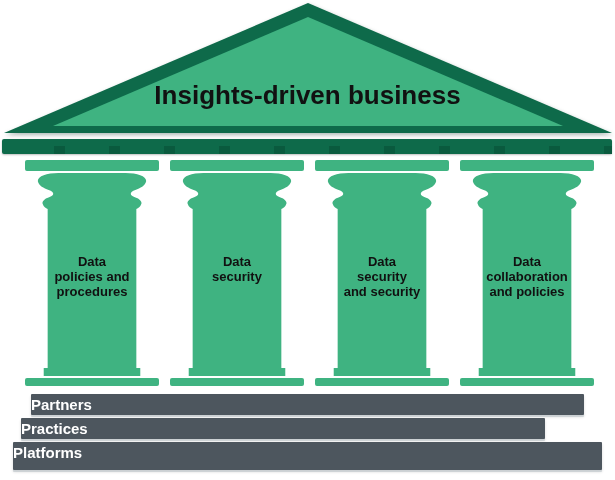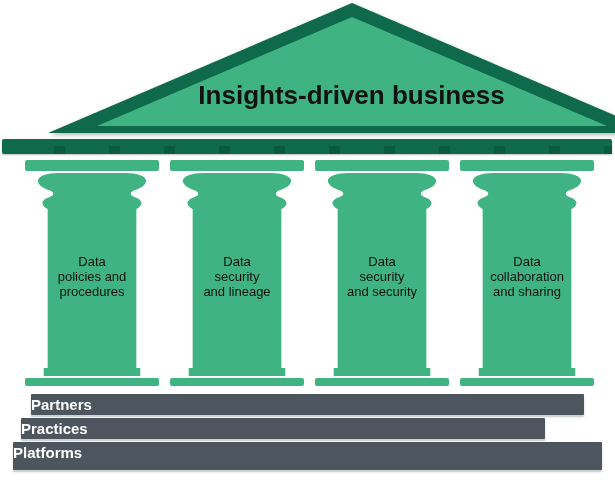--- a/index.html
+++ b/index.html
@@ -1,21 +1,21 @@
 <!DOCTYPE html>
 <html><head>
 <meta charset="utf-8">
 <style>
   html,body{margin:0;padding:0;background:#ffffff;}
   .stage{
     position:relative;width:615px;height:480px;background:#ffffff;overflow:hidden;
     font-family:"Liberation Sans", sans-serif;
   }
   
-  .pediment{position:absolute;left:0;top:0;width:559px;height:136px;margin-left:44px;}
+  .pediment{position:absolute;left:0;top:0;width:559px;height:136px;}
   .pediment svg{display:block;}
   .ped-border{fill:#0e6a4a;}
   .ped-face{fill:#3fb381;}
   .ped-shadow{filter:drop-shadow(1px 2px 2px rgba(70,100,90,.45));}
   .temple-title{
     position:absolute;left:0;top:80px;width:615px;text-align:center;
     font-size:26px;font-weight:bold;color:#111111;letter-spacing:0px;
   }
   
   .entablature{
@@ -26,21 +26,21 @@
   .entablature .ticks{
     position:absolute;left:8px;right:0;bottom:0;height:8px;
     background:repeating-linear-gradient(90deg, rgba(0,0,0,0) 0 44px, #0a5a3e 44px 55px);
   }
   
   .pillar{position:absolute;top:160px;width:134px;height:226px;}
   .pillar svg{display:block;position:absolute;left:0;top:0;}
   .pillar-fill{fill:#3fb381;}
   .pillar-label{
     position:absolute;top:94px;left:0;right:0;text-align:center;
-    font-size:13px;line-height:15px;font-weight:normal;color:#111111;
+    font-size:13px;line-height:15px;font-weight:bold;color:#111111;
   }
   .pillar-label span{display:block;}
   .p1{left:25px;} .p2{left:170px;} .p3{left:315px;} .p4{left:460px;}
   
   .foundation{
     position:absolute;background:#4d565e;color:#ffffff;
     text-align:left;font-weight:bold;font-size:15px;
     box-shadow:0 2px 0 rgba(185,195,200,.55), 0 2px 3px rgba(0,0,0,.15);
     border-radius:1px;
   }
@@ -103,21 +103,20 @@
   </div>
 
   
   <div class="pillar p2">
     <svg viewBox="0 0 136 226" width="134" height="226" preserveAspectRatio="none">
         <use href="#pillar-shape"></use>
       </svg>
     <div class="pillar-label">
       <span>Data</span>
       <span>security</span>
-      <span>and lineage</span>
     </div>
   </div>
 
   
   <div class="pillar p3">
     <svg viewBox="0 0 136 226" width="134" height="226" preserveAspectRatio="none">
         <use href="#pillar-shape"></use>
       </svg>
     <div class="pillar-label">
       <span>Data</span>
@@ -127,21 +126,21 @@
   </div>
 
   
   <div class="pillar p4">
     <svg viewBox="0 0 136 226" width="134" height="226" preserveAspectRatio="none">
         <use href="#pillar-shape"></use>
       </svg>
     <div class="pillar-label">
       <span>Data</span>
       <span>collaboration</span>
-      <span>and sharing</span>
+      <span>and policies</span>
     </div>
   </div>
 
   
   <div class="foundation f1">Partners</div>
   <div class="foundation f2">Practices</div>
   <div class="foundation f3">Platforms</div>
 
 </div>
 

